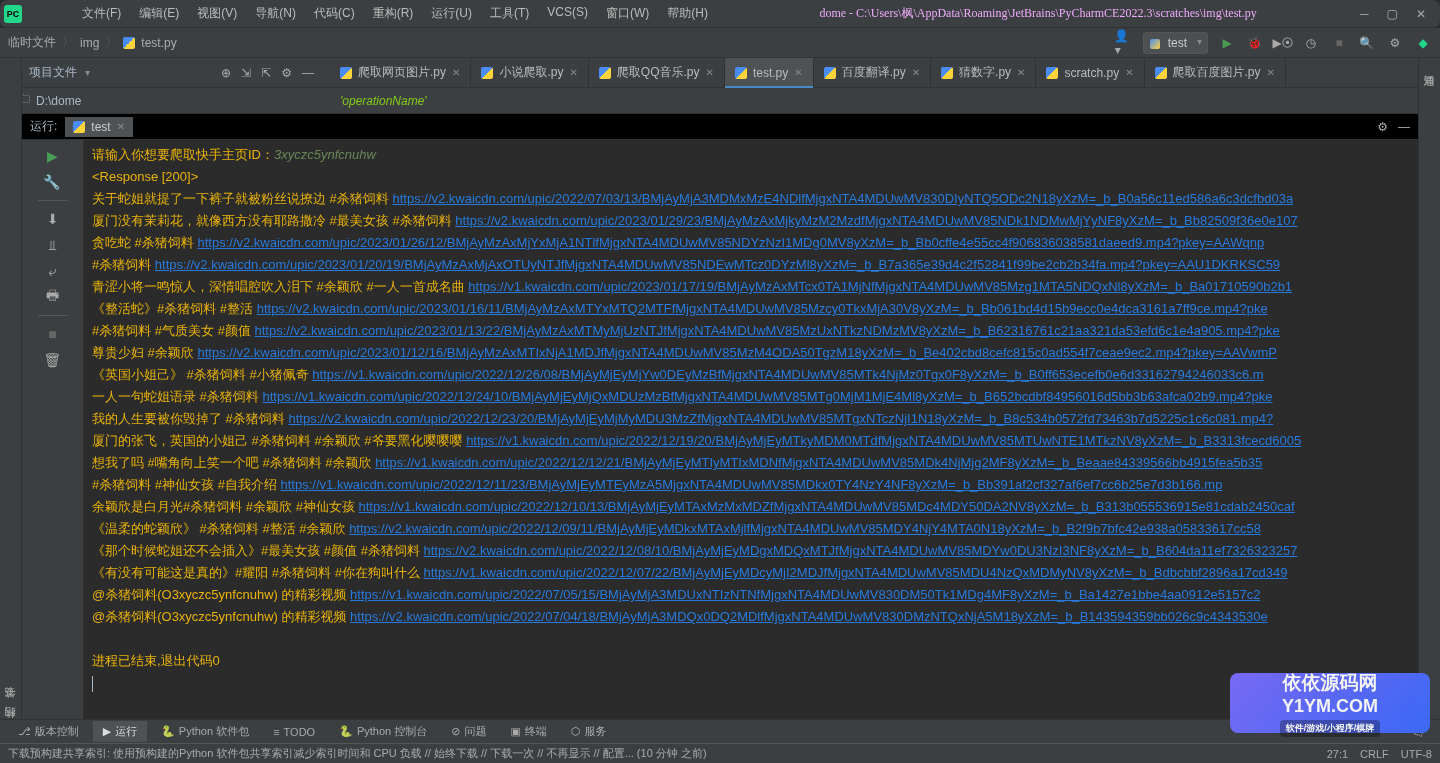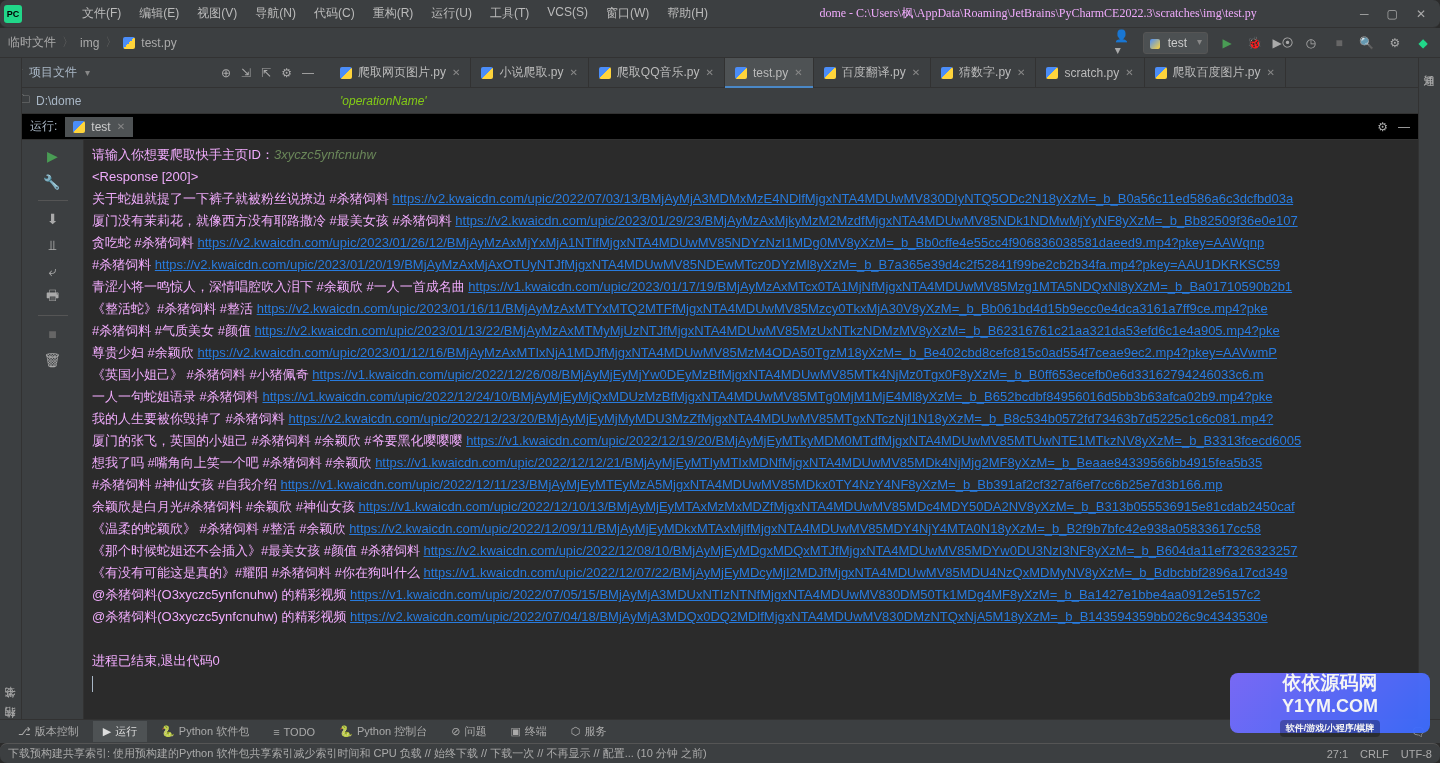--- a/index.html
+++ b/index.html
@@ -60,35 +60,35 @@
 
 
 .console-wrap { position: absolute; left: 22px; right: 22px; top: 140px; bottom: 28px; display: flex; }
 .console-gutter { width: 62px; background: #3c3f41; border-right: 1px solid #323232; display: flex; flex-direction: column; align-items: center; padding-top: 6px; gap: 6px; }
 .gutter-icon { width: 20px; height: 20px; display: flex; align-items: center; justify-content: center; color: #aaa; font-size: 14px; }
 .gutter-icon.play { color: #499c54; }
 .gutter-icon.stop { color: #c75450; }
 .gutter-sep { width: 30px; height: 1px; background: #555; margin: 2px 0; }
 .console { flex: 1; background: #2b2b2b; font-family: "JetBrains Mono", Consolas, monospace; font-size: 13px; line-height: 22px; padding: 4px 8px; overflow: hidden; white-space: nowrap; position: relative; }
 .console .line { white-space: nowrap; overflow: hidden; }
-.console .gray { color: #f0abfc; }
+.console .gray { color: #eab308; }
 .console .green { color: #6a8759; font-style: italic; }
 .console .link { color: #287bde; text-decoration: underline; }
 .console .cursor { display: inline-block; width: 1px; height: 16px; background: #a9b7c6; vertical-align: middle; }
 .scrollbar-h { position: absolute; left: 0; bottom: 0; height: 10px; width: 560px; background: #4c4c4c; }
 .scrollbar-h .thumb { position: absolute; left: 0; width: 460px; height: 10px; background: #666; }
 
 
 .bottom-tools { position: absolute; left: 0; right: 0; bottom: 20px; height: 24px; background: #3c3f41; border-top: 1px solid #323232; display: flex; align-items: center; padding: 0 8px; gap: 4px; }
 .bottom-tab { display: flex; align-items: center; gap: 4px; padding: 3px 10px; color: #aaa; font-size: 11px; }
 .bottom-tab.active { background: #4e5254; color: #ddd; }
 .bottom-tools .bt-right { margin-left: auto; display: flex; gap: 12px; color: #aaa; padding-right: 6px; }
 
 
-.statusbar { position: absolute; left: 0; right: 0; bottom: 0; height: 20px; background: #3c3f41; display: flex; align-items: center; padding: 0 8px; color: #aaa; font-size: 11px; border-top: 1px solid #555; border-radius: 7px; }
+.statusbar { position: absolute; left: 0; right: 0; bottom: 0; height: 20px; background: #3c3f41; display: flex; align-items: center; padding: 0 8px; color: #aaa; font-size: 11px; border-top: 1px solid #555; }
 .statusbar .st-right { margin-left: auto; display: flex; gap: 12px; }
 
 
 .watermark { position: absolute; right: 10px; bottom: 30px; width: 200px; height: 60px; background: linear-gradient(135deg,#7c6cff,#3b6cff); border-radius: 8px; display: flex; align-items: center; justify-content: center; flex-direction: column; color: #fff; font-weight: bold; opacity: 0.95; }
 .watermark .wm-main { font-size: 19px; }
 .watermark .wm-sub { font-size: 9px; background: rgba(0,0,0,.3); padding: 2px 6px; border-radius: 4px; margin-top: 3px; }
 
 </style>
 </head>
 <body>

